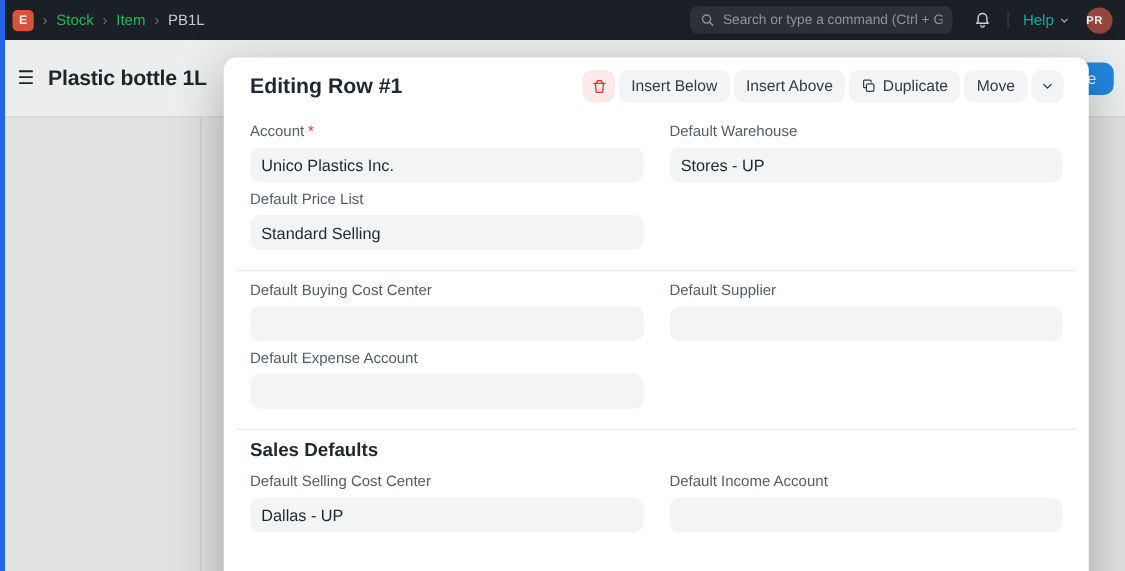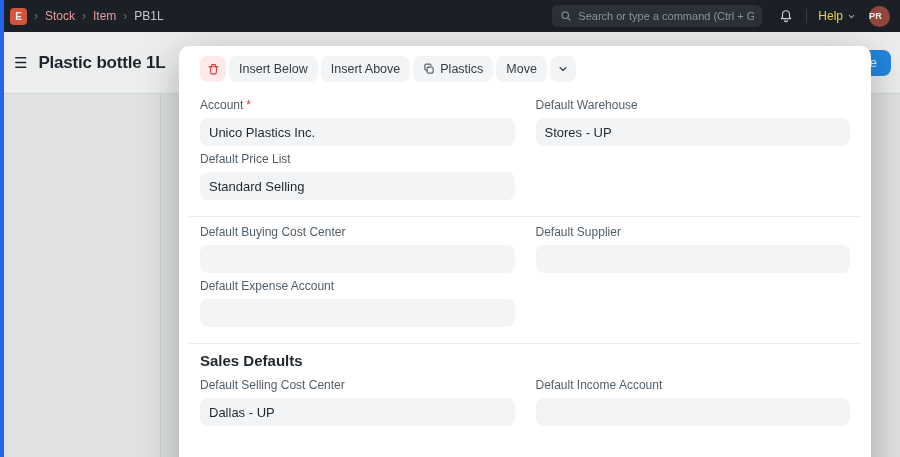--- a/index.html
+++ b/index.html
@@ -18,36 +18,36 @@
     padding: 0 10px; z-index: 10;
   }
   .logo {
     width: 17px; height: 17px; border-radius: 4px; background: #e8593f;
     color: #fff; font-size: 10px; font-weight: bold;
     display: flex; align-items: center; justify-content: center;
     cursor: pointer; flex: none;
   }
   .breadcrumbs { display: flex; align-items: center; gap: 7px; margin-left: 7px; }
   .crumb-sep { color: #6f777e; font-size: 12px; line-height: 1; }
-  .crumb { color: #fca5a5; font-size: 12px; text-decoration: none; cursor: pointer; white-space: nowrap; }
+  .crumb { color: #22c55e; font-size: 12px; text-decoration: none; cursor: pointer; white-space: nowrap; }
   .crumb.current { color: #d3d8dc; }
   .nav-search {
     margin-left: auto; width: 210px; height: 22px; background: #2e3439;
     border-radius: 6px; display: flex; align-items: center;
     padding: 0 8px; gap: 6px; cursor: text;
   }
   .nav-search svg { flex: none; }
   .nav-search input {
     flex: 1; min-width: 0; background: transparent; border: none; outline: none;
     color: #cfd5da; font-size: 11px; font-family: inherit; padding: 0;
   }
   .nav-search input::placeholder { color: #98a1a9; }
   .nav-bell { margin-left: 15px; background: none; border: none; padding: 2px; cursor: pointer; display: flex; }
   .nav-divider { width: 1px; height: 14px; background: #3c4247; margin: 0 11px; }
-  .nav-help { display: flex; align-items: center; gap: 4px; color: #fde047; font-size: 12px; cursor: pointer; white-space: nowrap; }
+  .nav-help { display: flex; align-items: center; gap: 4px; color: #14b8a6; font-size: 12px; cursor: pointer; white-space: nowrap; }
   .avatar {
     width: 21px; height: 21px; border-radius: 50%; background: #9e4a42;
     color: #fff; font-size: 9px; font-weight: bold; letter-spacing: .3px;
     display: flex; align-items: center; justify-content: flex-start;
     margin-left: 13px; cursor: pointer; flex: none;
   }
 
   
   .page-header {
     position: absolute; top: 32px; left: 0; right: 0; height: 61px;
@@ -165,40 +165,41 @@
   </div>
 
   <div class="page-body">
     <div class="sidebar-line"></div>
   </div>
 
   <div class="backdrop"></div>
 
   <div class="modal">
     <div class="modal-header">
+      <h2 class="modal-title">Editing Row #1</h2>
       <div class="modal-actions">
         <button class="btn icon-btn danger">
           <span style="display:flex;">
             <svg viewBox="0 0 16 16" width="13" height="13" fill="none" stroke="#e03636" stroke-width="1.3" stroke-linecap="round" stroke-linejoin="round">
               <path d="M2.5 4.5h11"></path>
               <path d="M5.5 4.5V3a1 1 0 0 1 1-1h3a1 1 0 0 1 1 1v1.5"></path>
               <path d="M4 4.5l.7 8a1 1 0 0 0 1 .9h4.6a1 1 0 0 0 1-.9l.7-8"></path>
             </svg>
           </span>
         </button>
         <button class="btn">Insert Below</button>
         <button class="btn">Insert Above</button>
         <button class="btn">
           <span style="display:flex;">
             <svg viewBox="0 0 16 16" width="12" height="12" fill="none" stroke="#333c44" stroke-width="1.3" stroke-linecap="round" stroke-linejoin="round">
               <rect x="5.5" y="5.5" width="8" height="8" rx="1.5"></rect>
               <path d="M10.5 3.5v-1a1 1 0 0 0-1-1h-6a1 1 0 0 0-1 1v6a1 1 0 0 0 1 1h1"></path>
             </svg>
           </span>
-          <span>Plastics</span>
+          <span>Duplicate</span>
         </button>
         <button class="btn">Move</button>
         <button class="btn icon-btn">
           <span style="display:flex;">
             <svg viewBox="0 0 16 16" width="12" height="12" fill="none" stroke="#333c44" stroke-width="1.5" stroke-linecap="round" stroke-linejoin="round">
               <path d="M4 6l4 4 4-4"></path>
             </svg>
           </span>
         </button>
       </div>

